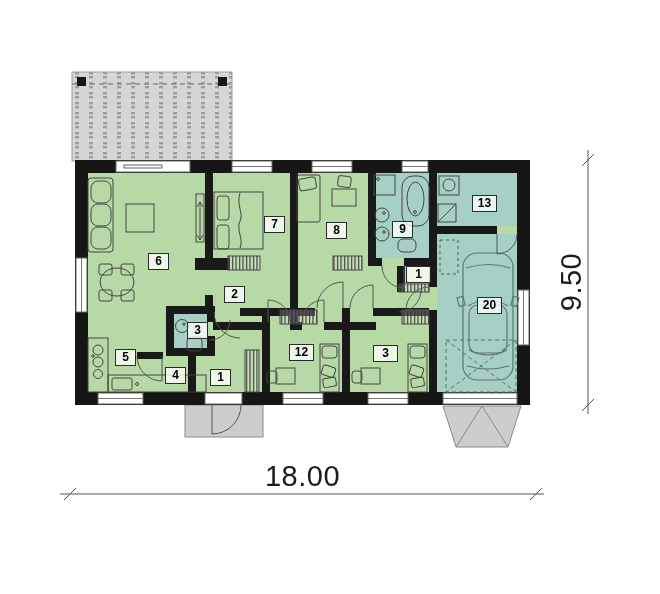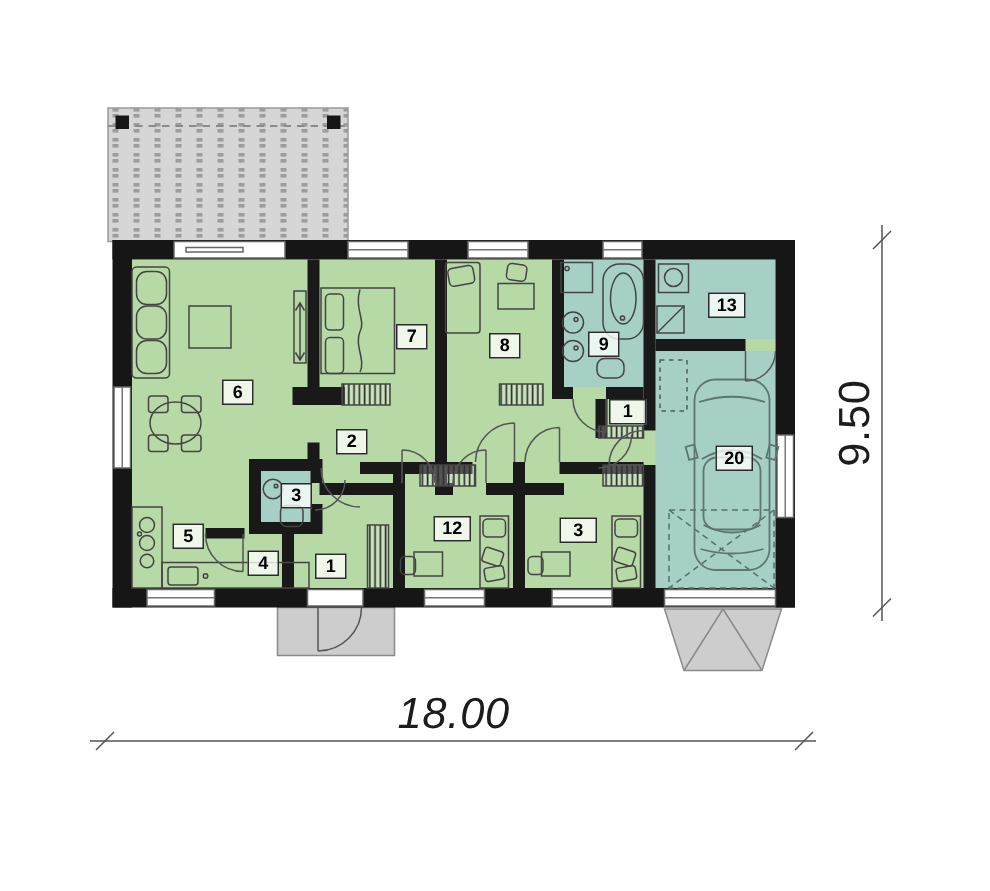--- a/index.html
+++ b/index.html
@@ -4,21 +4,21 @@
 <style>
   html,body{margin:0;padding:0;background:#ffffff;}
   .canvas{position:relative;width:660px;height:594px;background:#ffffff;overflow:hidden;
           font-family:"Liberation Sans", sans-serif;}
   .canvas svg{position:absolute;left:0;top:0;}
   .rlabel{position:absolute;height:15px;border:1px solid #2b2b2b;background:rgba(255,255,255,0.78);
           color:#000000;font-size:12px;line-height:15px;font-weight:600;text-align:center;}
   .w20{width:19px;} .w23{width:23px;}
   .dim{position:absolute;color:#1c1c1c;font-size:29px;font-weight:400;text-align:center;
        letter-spacing:0.5px;}
-  .dim-h{left:230px;top:460px;width:145px;height:32px;line-height:32px;font-style:italic;}
+  .dim-h{left:230px;top:460px;width:145px;height:32px;line-height:32px;}
   .dim-v{left:508px;top:266px;width:125px;height:32px;line-height:32px;transform:rotate(-90deg);}
 </style>
 </head>
 <body>
 
 <div class="canvas">
 
 <svg width="660" height="594" viewBox="0 0 660 594">
   <defs>
     <pattern id="deck" width="14" height="10" patternUnits="userSpaceOnUse">

